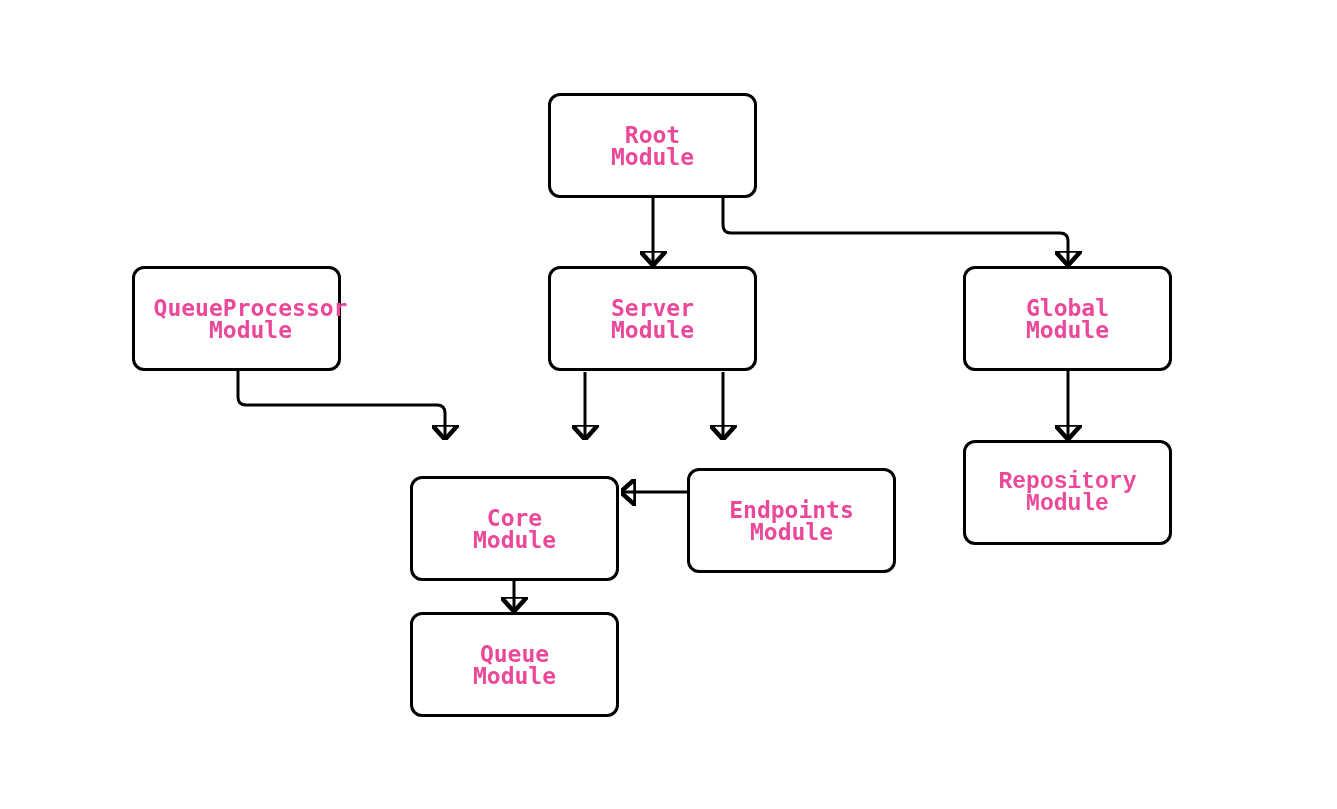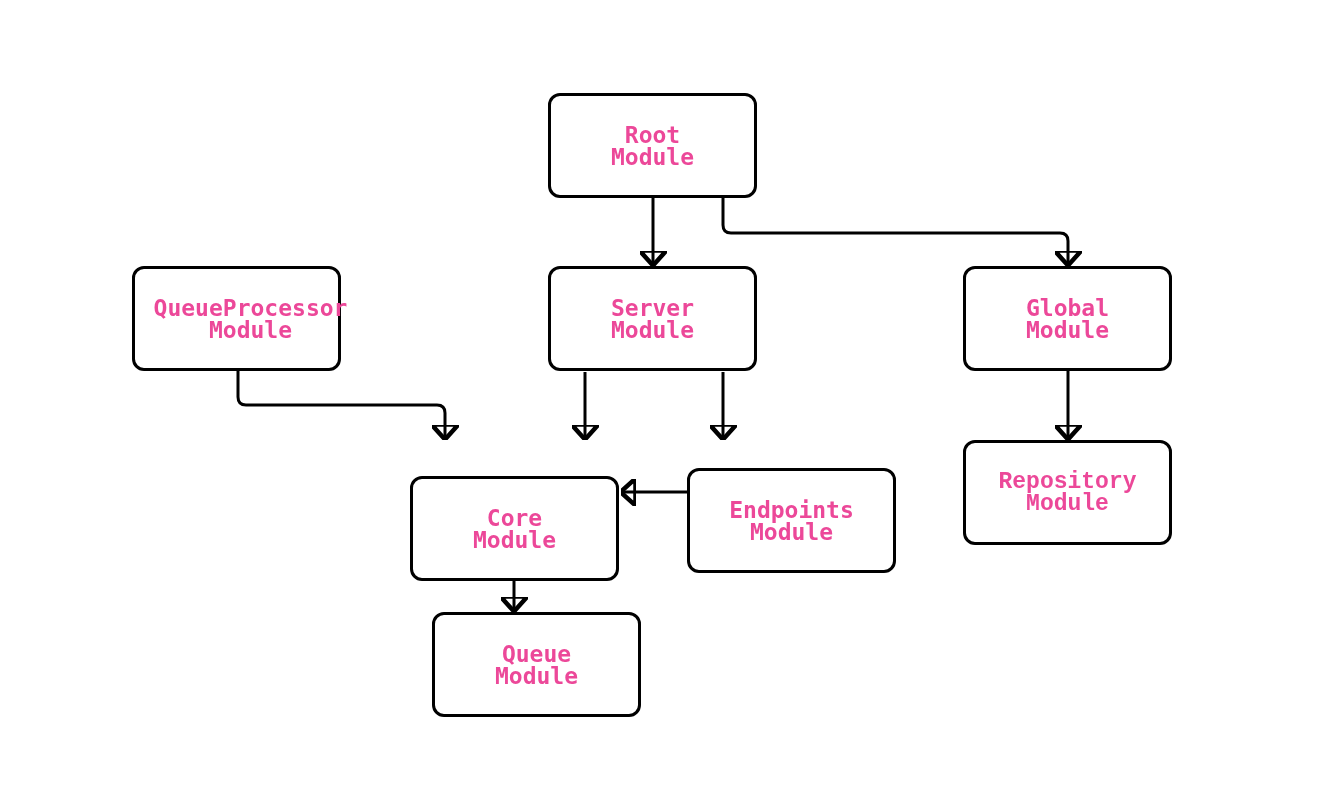--- a/index.html
+++ b/index.html
@@ -48,21 +48,21 @@
     text-align: center;
     white-space: pre-line;
   }
   .node-root          { left: 548px; top: 93px;  }
   .node-queueprocessor{ left: 132px; top: 266px; padding-left: 28px; }
   .node-server        { left: 548px; top: 266px; }
   .node-global        { left: 963px; top: 266px; }
   .node-core          { left: 410px; top: 440px; margin-top: 36px; }
   .node-endpoints     { left: 687px; top: 468px; }
   .node-repository    { left: 963px; top: 440px; font-family: Liberation Mono, monospace; }
-  .node-queue         { left: 432px; top: 612px; }
+  .node-queue         { left: 410px; top: 612px; }
 </style>
 </head>
 <body>
 
 <div class="canvas">
 
   <svg class="edges" viewBox="0 0 1337 809" xmlns="http://www.w3.org/2000/svg">
     <defs>
       <marker id="arrowhead" viewBox="0 0 10 18" refX="9" refY="9" markerWidth="5" markerHeight="9" orient="auto" markerUnits="strokeWidth">
         <path d="M0,0 L10,9 L0,18 z" fill="#000000" stroke="none"></path>

